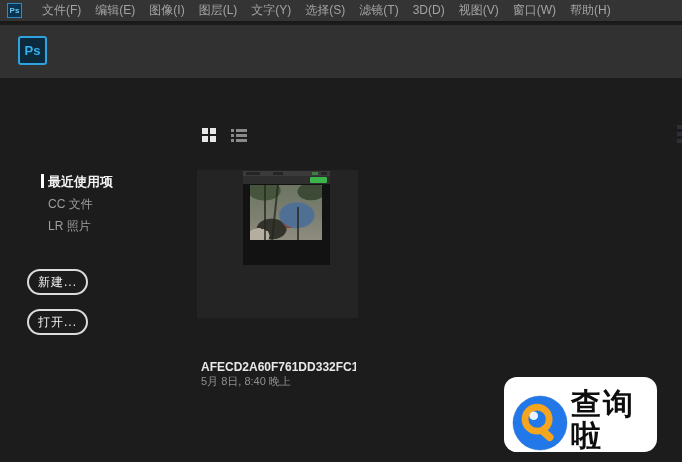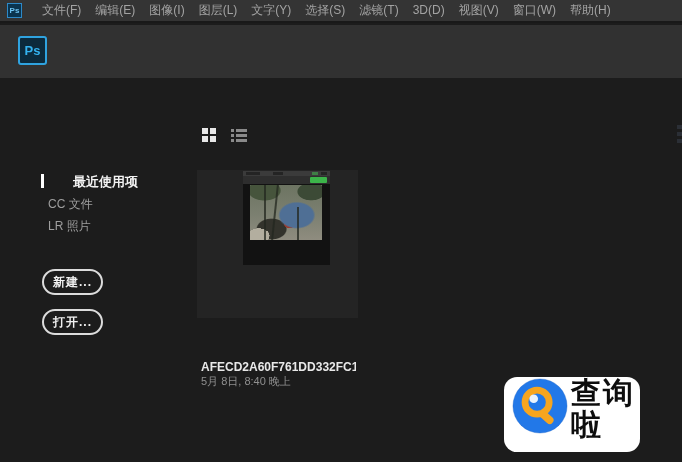--- a/index.html
+++ b/index.html
@@ -30,22 +30,22 @@
   .grid-icon span { background:#e8e8e8; }
   .list-icon { width:16px; height:13px; display:flex; flex-direction:column; justify-content:space-between; }
   .list-icon .row { display:flex; gap:2px; height:3px; }
   .list-icon .dot { width:3px; height:3px; background:#8a8a8a; }
   .list-icon .bar { flex:1; height:3px; background:#8a8a8a; }
 
   .sidebar-item { position:absolute; left:48px; font-size:12px; color:#9e9e9e; cursor:default; }
   .sidebar-item.active { color:#f2f2f2; font-weight:bold; font-size:13px; }
   .active-marker { position:absolute; left:41px; top:96px; width:3px; height:14px; background:#ffffff; }
 
-  .pill-btn { position:absolute; left:42px; width:61px; height:26px; background:transparent;
-    border:2px solid #dcdcdc; border-radius:14px; color:#f0f0f0; font-size:12px; font-weight:bold;
+  .pill-btn { position:absolute; left:27px; width:61px; height:26px; background:transparent;
+    border:2px solid #dcdcdc; border-radius:14px; color:#f0f0f0; font-size:12px; font-weight:normal;
     display:flex; align-items:center; justify-content:center; letter-spacing:1px; cursor:pointer;
     font-family:"Liberation Sans","DejaVu Sans",sans-serif; }
 
   
   .file-card { position:absolute; left:197px; top:92px; width:161px; height:148px;
     background:#242424; cursor:pointer; }
   .thumb { position:absolute; left:46px; top:1px; width:87px; height:94px; background:#121212; }
   .thumb-status { position:absolute; left:0; top:0; width:87px; height:5px; background:#3b3b3b; }
   .thumb-status i { position:absolute; top:1px; height:3px; background:#242424; }
   .thumb-status .g { background:#3f7f46; }
@@ -65,22 +65,22 @@
   .file-name { position:absolute; left:4px; top:190px; width:155px; color:#e9e9e9;
     font-size:12px; font-weight:bold; white-space:nowrap; overflow:hidden; }
   .file-date { position:absolute; left:4px; top:204px; color:#8f8f8f; font-size:11px; }
 
   
   .edge-ticks { position:absolute; right:0; top:47px; width:5px; height:28px;
     display:flex; flex-direction:column; gap:3px; }
   .edge-ticks span { width:5px; height:4px; background:#39404d; opacity:.55; }
 
   
-  .watermark { position:absolute; left:504px; top:299px; width:136px; height:75px;
-    background:#ffffff; border-radius:13px; display:flex; align-items:flex-start; }
+  .watermark { position:absolute; left:504px; top:299px; width:153px; height:75px;
+    background:#ffffff; border-radius:13px; display:flex; align-items:flex-end; }
   .wm-logo { margin-left:7px; width:58px; height:58px; flex:0 0 auto; }
   .wm-text { display:flex; flex-direction:column; align-items:center; margin-left:2px; }
   .wm-title { color:#0d0d0d; font-size:30px; font-weight:bold; letter-spacing:2px; line-height:32px;
     font-family:"Liberation Serif","DejaVu Serif",serif; }
   .wm-url { color:#111111; font-size:15px; line-height:17px; font-family:"Liberation Sans",sans-serif; }
 </style>
 </head>
 <body>
 
 <div class="stage">
@@ -123,21 +123,21 @@
             <span class="bar"></span>
           </div>
         <div class="row">
             <span class="dot"></span>
             <span class="bar"></span>
           </div>
       </div>
     </div>
 
     <div class="active-marker"></div>
-    <div class="sidebar-item active" style="top:95px;margin-left:25px;">最近使用项</div>
+    <div class="sidebar-item active" style="top:95px;">最近使用项</div>
     <div class="sidebar-item" style="top:118px;">CC 文件</div>
     <div class="sidebar-item" style="top:140px;text-align:right;">LR 照片</div>
 
     <button class="pill-btn" style="top:191px;">新建...</button>
     <button class="pill-btn" style="top:231px;">打开...</button>
 
     <div class="file-card">
       <div class="thumb">
         <div class="thumb-status">
           <i style="left:3px;width:14px;"></i>

